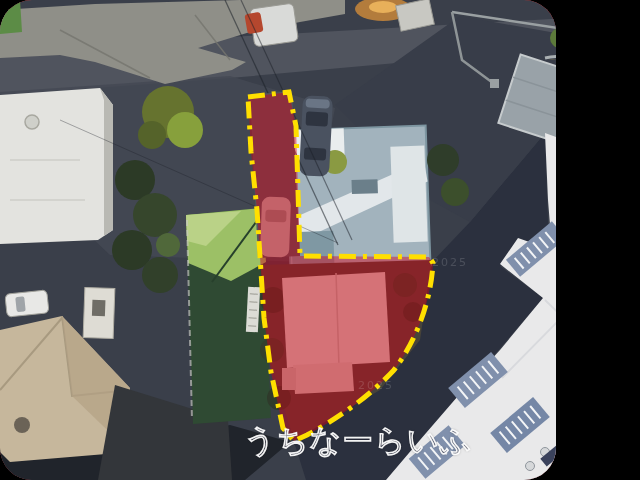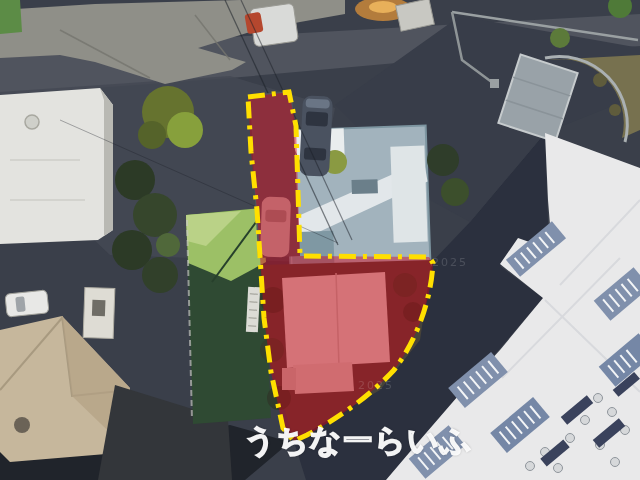--- a/index.html
+++ b/index.html
@@ -1,23 +1,23 @@
 <!DOCTYPE html>
 <html><head>
 <meta charset="utf-8">
 <style>
   html,body{margin:0;padding:0;background:#000;}
   #stage{
-    position:relative;width:640px;height:480px;overflow:hidden;
-    background:#ef4444;font-family:"DejaVu Sans","Liberation Sans",sans-serif;
+    position:relative;width:556px;height:480px;overflow:hidden;
+    background:#ef4444;font-family:"DejaVu Sans","Liberation Sans",sans-serif;border-radius:32px;
   }
   #stage svg{position:absolute;left:0;top:0;}
   .wm-brand{
     position:absolute;left:244px;top:420px;white-space:nowrap;
-    font-weight:bold;font-size:31px;letter-spacing:1px;
+    font-weight:normal;font-size:31px;letter-spacing:1px;
     color:rgba(45,48,70,0.42);
     -webkit-text-stroke:1.6px rgba(255,255,255,0.95);
     text-shadow:0 0 3px rgba(0,0,0,0.45);
   }
   .wm-company{
     position:absolute;left:259px;top:457px;white-space:nowrap;
     font-weight:bold;font-size:12px;letter-spacing:1px;color:#ffffff;
     text-shadow:-1px 0 1px rgba(20,20,30,.8),1px 0 1px rgba(20,20,30,.8),
                  0 -1px 1px rgba(20,20,30,.8),0 1px 1px rgba(20,20,30,.8);
   }

